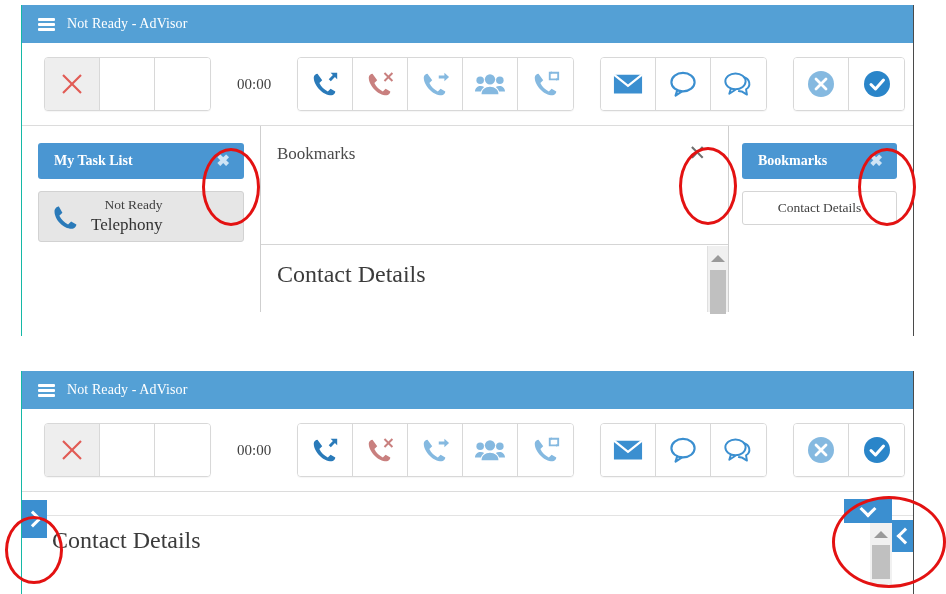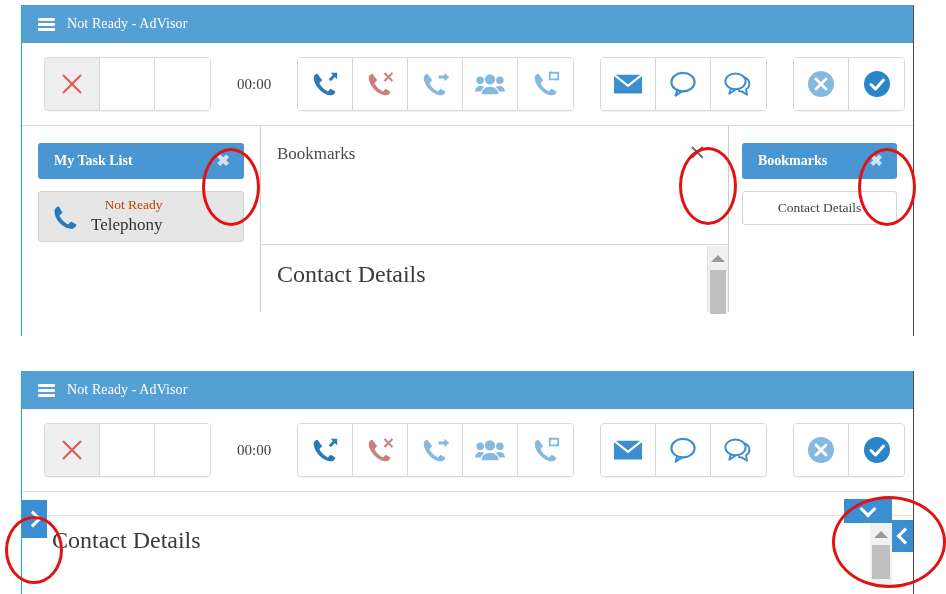--- a/index.html
+++ b/index.html
@@ -156,21 +156,21 @@
     border: 1px solid #d2d2d2;
     border-radius: 3px;
     height: 51px;
     display: flex;
     align-items: center;
     padding-left: 12px;
     box-sizing: border-box;
   }
   .task-card .phone-ico { margin-right: 12px; flex: none; }
   .task-lines { display: flex; flex-direction: column; line-height: 1.25; }
-  .task-status { color: #c2410c; font-size: 13.5px; }
+  .task-status { color: #404040; font-size: 13.5px; }
   .task-channel { color: #333333; font-size: 17px; }
 
   
   .cg-box {
     height: 119px;
     box-sizing: border-box;
     border-bottom: 1px solid #d5d5d5;
     padding: 18px 0 0 16px;
     position: relative;
   }

